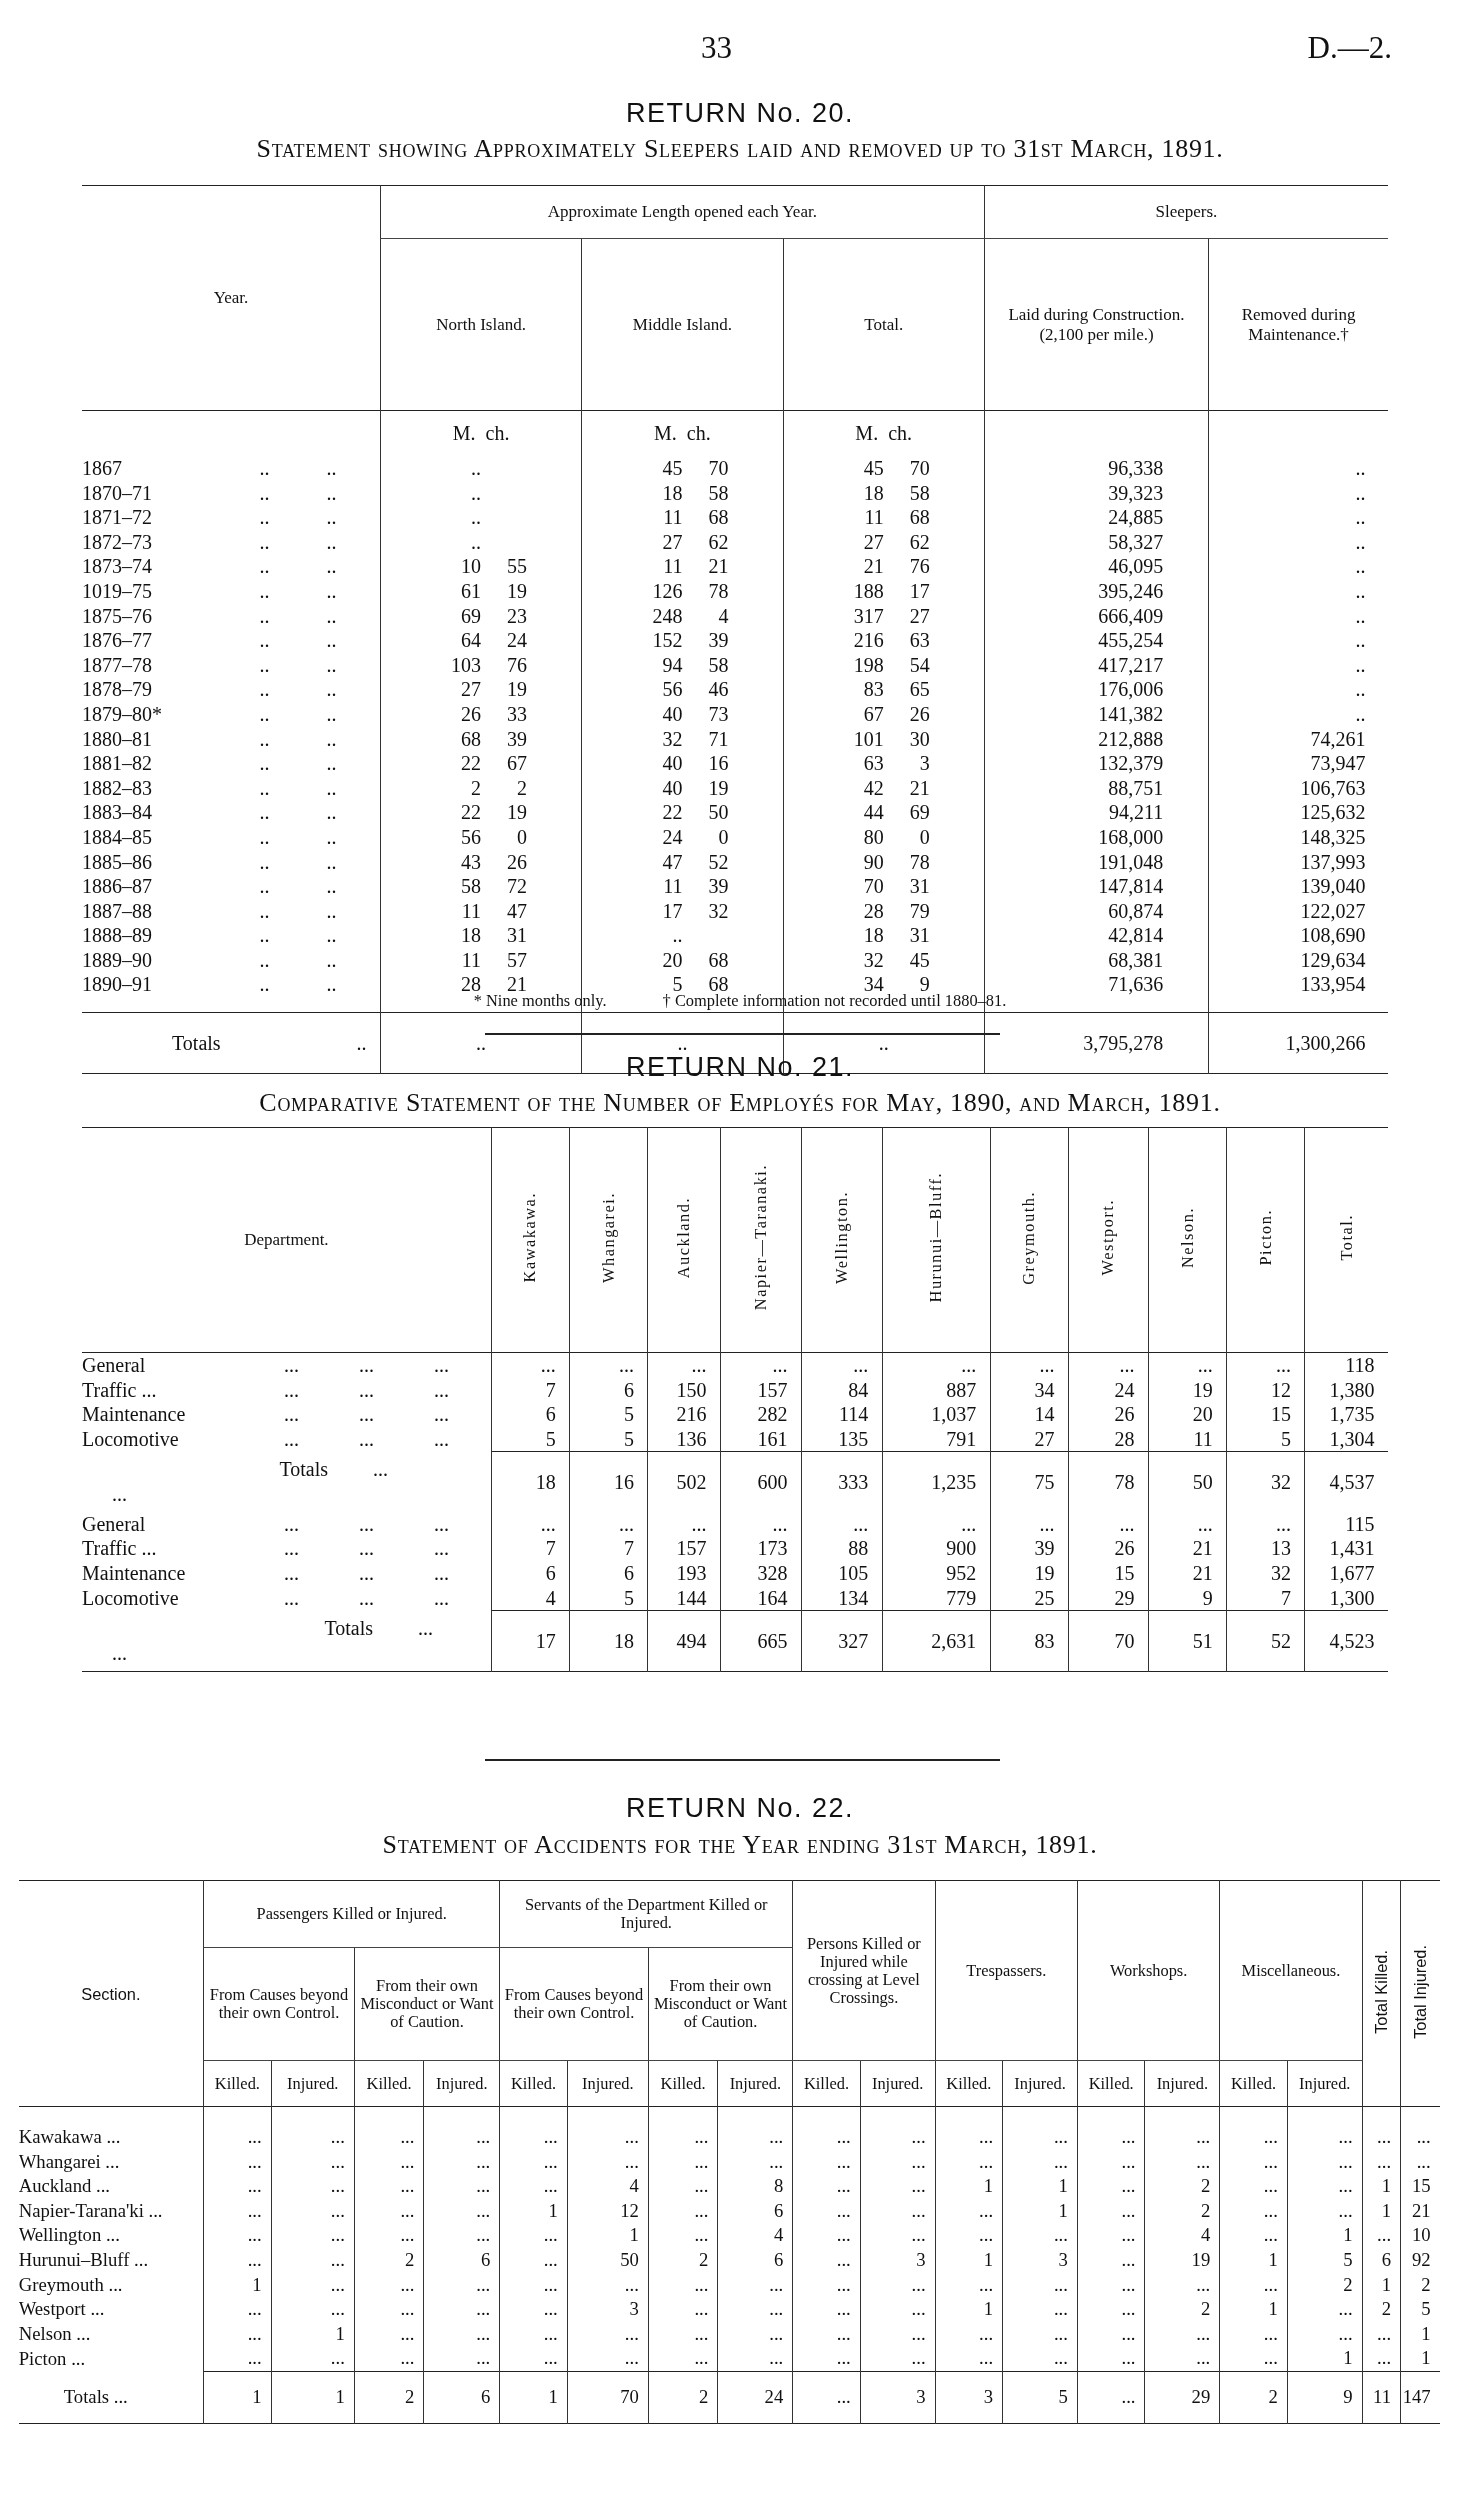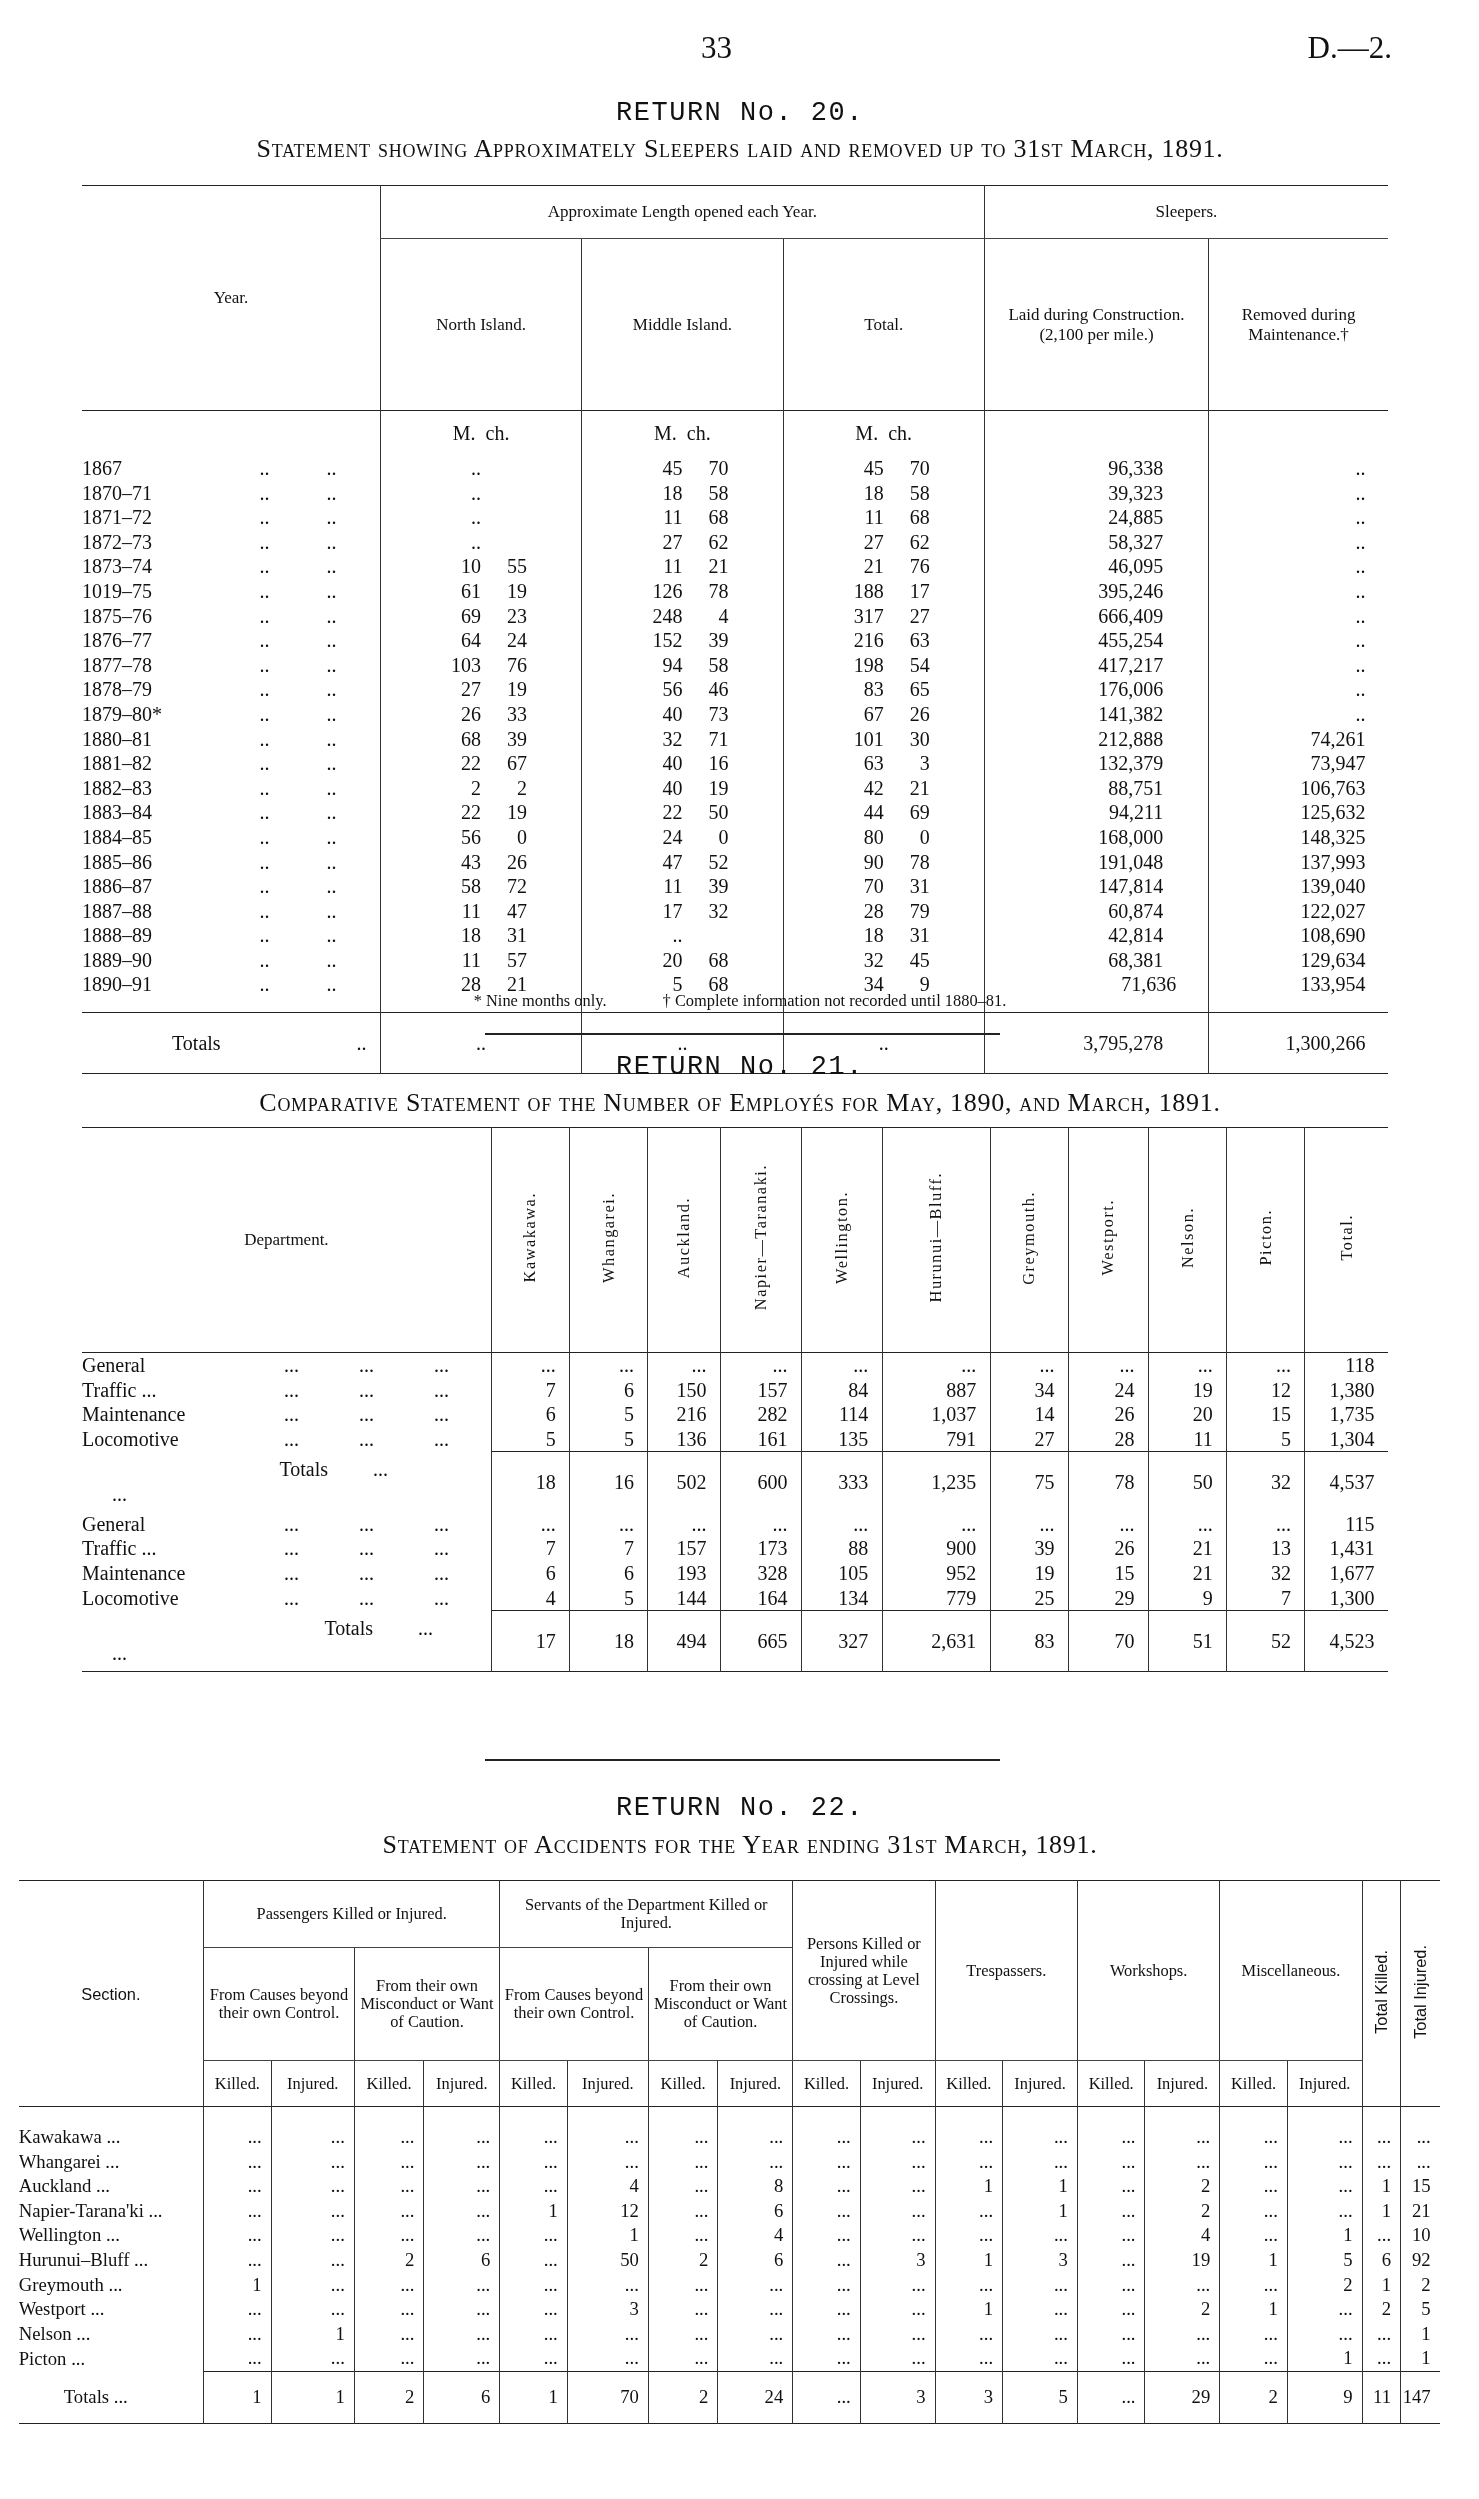--- a/index.html
+++ b/index.html
@@ -1,20 +1,20 @@
 <!DOCTYPE html>
 <html style="font-size:12px"><head>
 <meta charset="utf-8">
 <style>
   html, body { margin:0; padding:0; background:#ffffff; }
   body { width:1480px; height:2500px; position:relative; font-family:"Liberation Serif","DejaVu Serif",serif; color:#111; overflow:hidden; }
   .abs { position:absolute; }
   .pagenum { left:701px; top:30px; font-size:31px; }
   .docref { right:88px; top:30px; font-size:31px; }
-  .ret-title { left:0; width:1480px; text-align:center; font-family:Liberation Mono, monospace; font-size:27px; letter-spacing:1.5px; }
+  .ret-title { left:0; width:1480px; text-align:center; font-family:Liberation Sans, sans-serif; font-size:27px; letter-spacing:1.5px; }
   .ret-sub { left:0; width:1480px; text-align:center; font-size:26px; letter-spacing:0.7px; }
   .sc { font-variant:small-caps; }
   table { border-collapse:collapse; position:absolute; }
   td, th { padding:0; font-weight:normal; }
   .hline { position:absolute; height:1.5px; background:#222; }
   .vl { border-left:1.1px solid #333; }
   .num { text-align:right; padding-right:13.4px; }
   .ctr { text-align:center; }
   .rot { writing-mode:vertical-rl; transform:rotate(180deg); white-space:nowrap; display:inline-block; }
   
@@ -244,21 +244,21 @@
         <td class="vl ctr"><span class="mch">20</span><span class="mch2">68</span></td>
         <td class="vl ctr"><span class="mch">32</span><span class="mch2">45</span></td>
         <td class="vl num" style="padding-right:45px">68,381</td>
         <td class="vl num" style="padding-right:22.4px">129,634</td>
       </tr>
       <tr class="data">
         <td><span style="display:inline-block;width:149px">1890–91</span><span style="display:inline-block;width:67px;text-align:center">..</span><span style="display:inline-block;width:67px;text-align:center">..</span></td>
         <td class="vl ctr"><span class="mch">28</span><span class="mch2">21</span></td>
         <td class="vl ctr"><span class="mch">5</span><span class="mch2">68</span></td>
         <td class="vl ctr"><span class="mch">34</span><span class="mch2">9</span></td>
-        <td class="vl num" style="padding-right:32px">71,636</td>
+        <td class="vl num" style="padding-right:45px">71,636</td>
         <td class="vl num" style="padding-right:22.4px">133,954</td>
       </tr>
       <tr>
         <td style="height:15px"></td>
         <td class="vl"></td>
         <td class="vl"></td>
         <td class="vl"></td>
         <td class="vl"></td>
         <td class="vl"></td>
       </tr>

